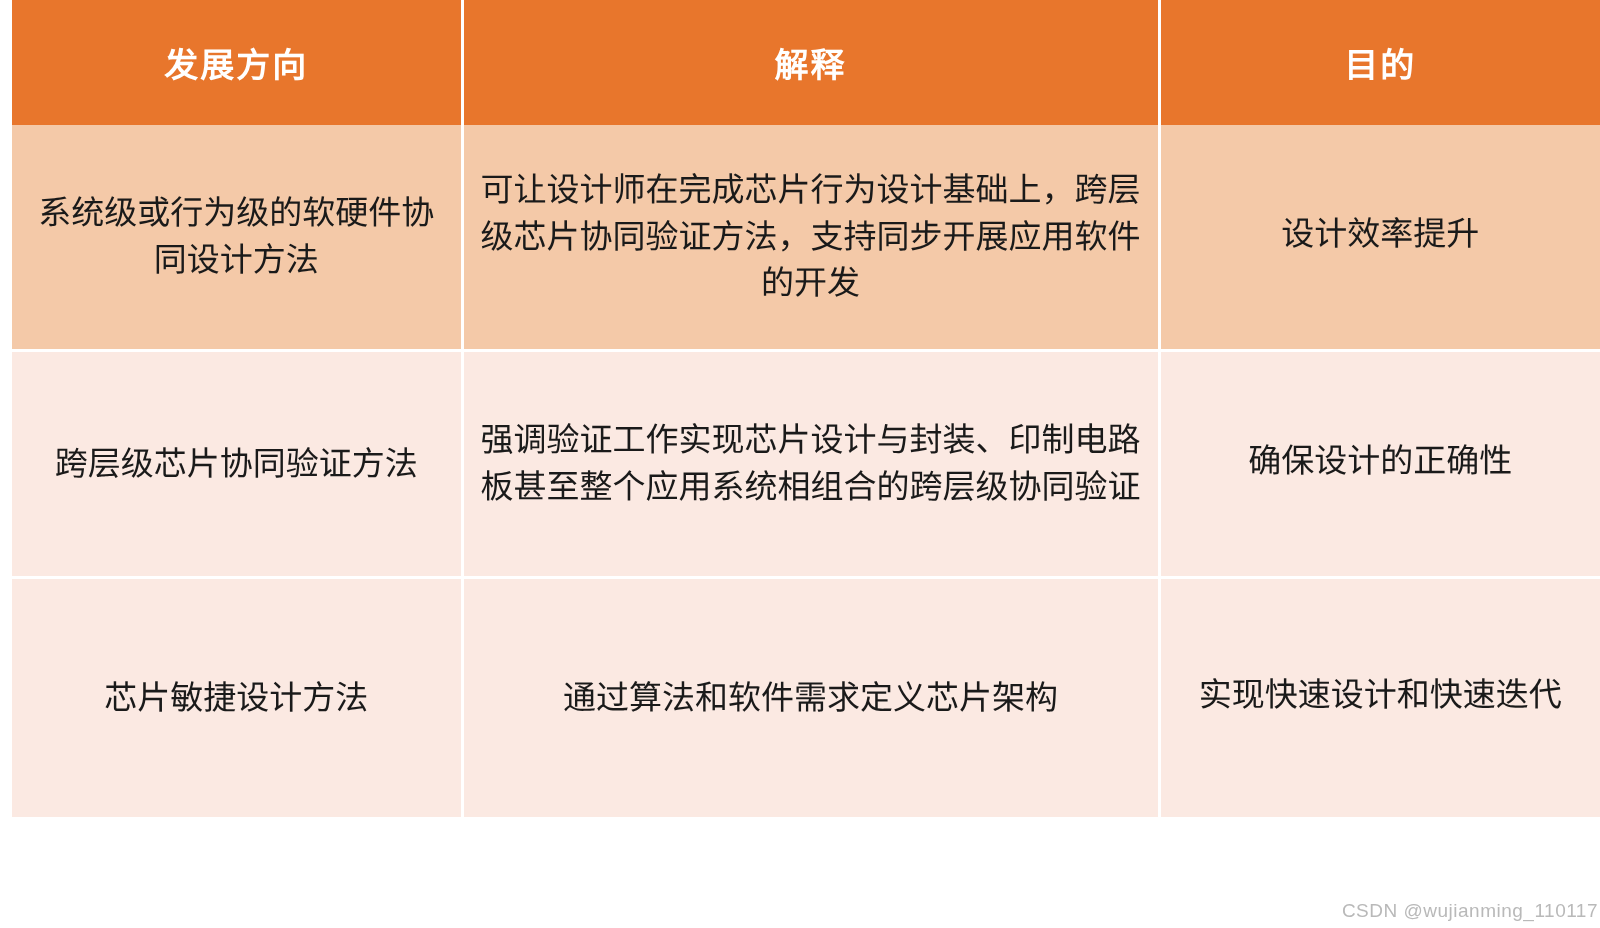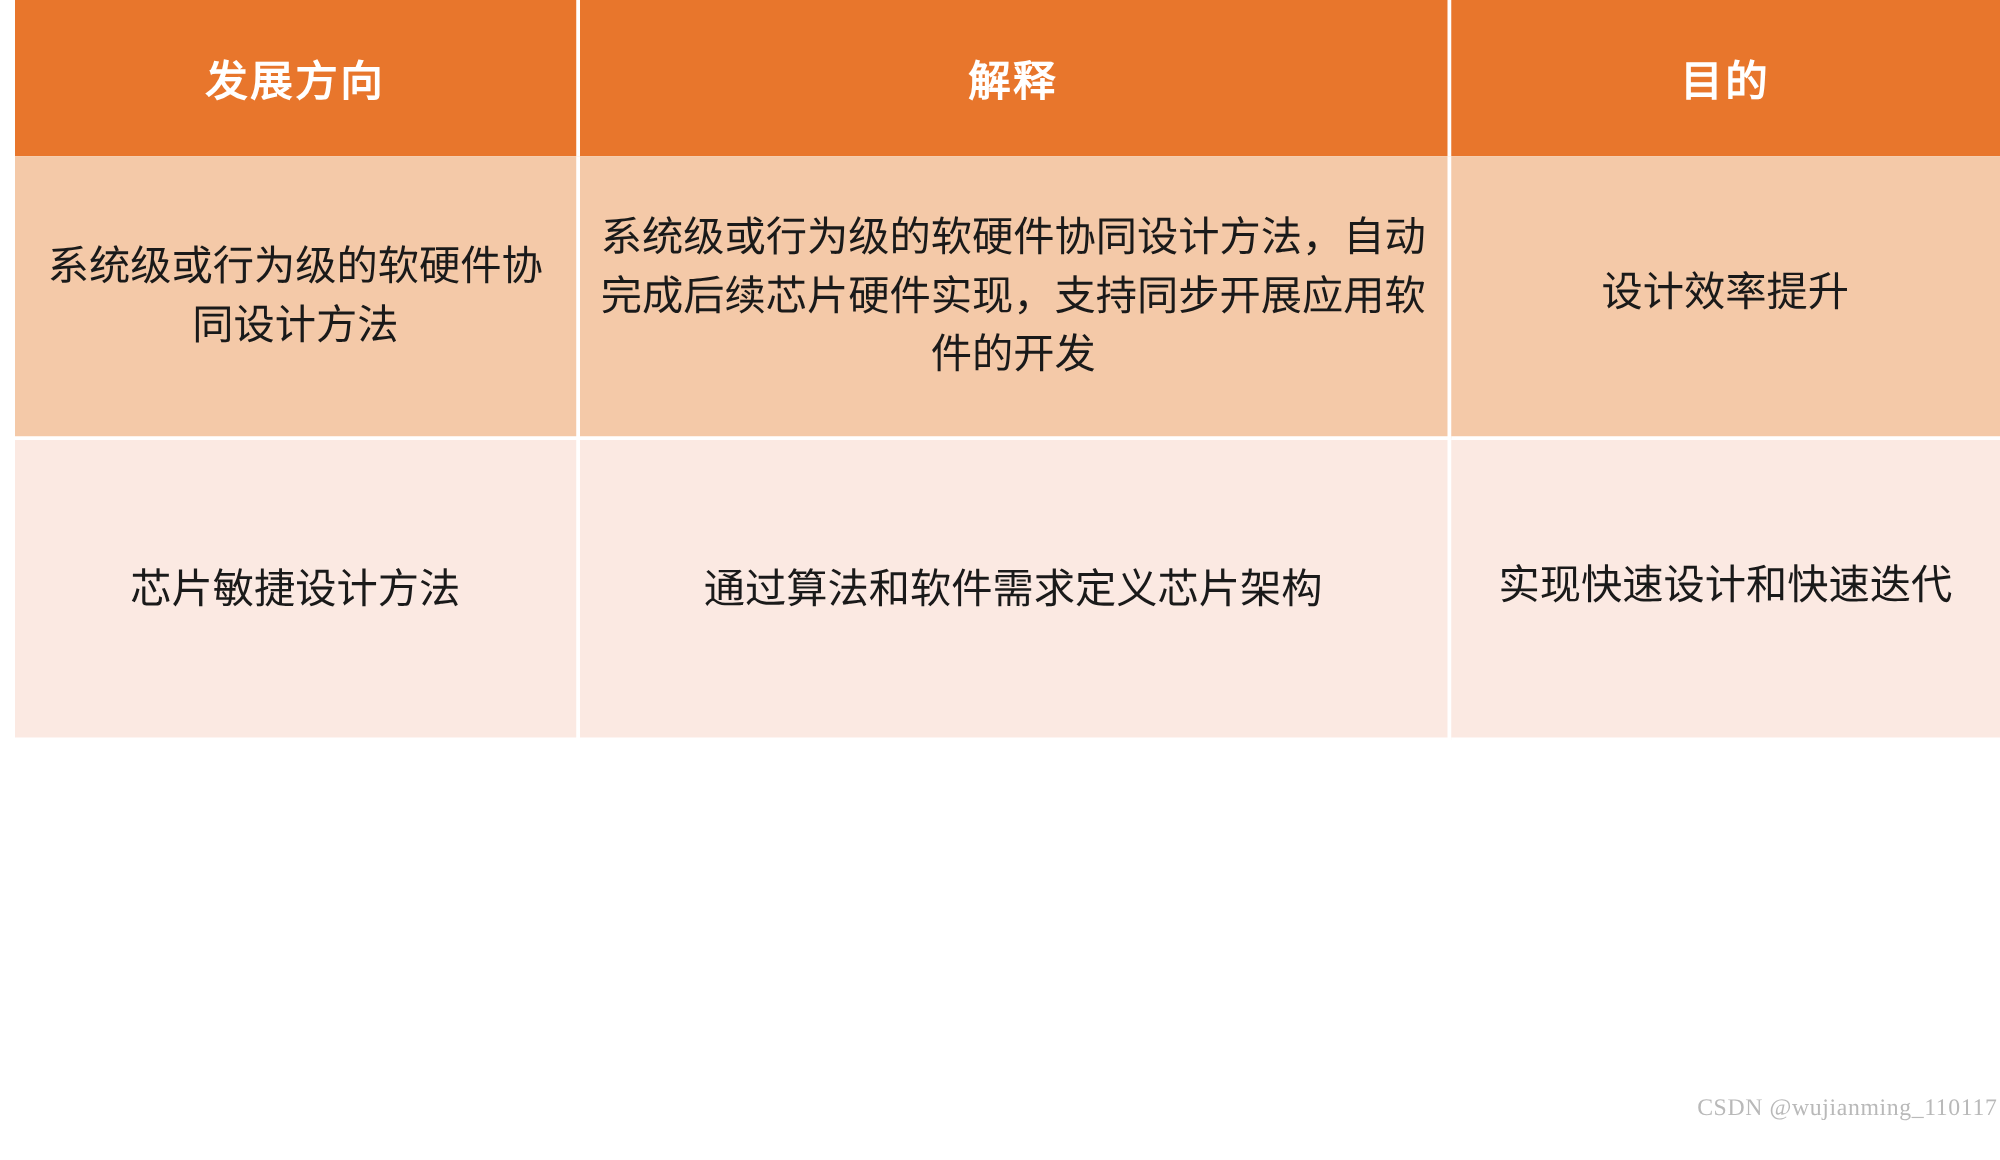--- a/index.html
+++ b/index.html
@@ -64,24 +64,24 @@
   tbody tr.row-even td { background: #fbe9e2; }
 
   tbody tr.r1 td { height: 196px; }
   tbody tr.r2 td { height: 196px; }
   tbody tr.r3 td { height: 196px; }
   tbody tr.r4 td { height: 210px; }
 
   .watermark {
     position: absolute;
     right: 14px;
-    bottom: 30px;
+    bottom: 6px;
     font-size: 19px;
     color: #b9b9b9;
-    font-family: Liberation Serif, serif;
+    font-family: Liberation Sans, sans-serif;
     letter-spacing: 0.5px;
   }
 </style>
 </head>
 <body>
 
 <div class="table-wrap">
   <table class="dev-table">
     <colgroup>
       <col class="c1">
@@ -91,22 +91,27 @@
     <thead>
       <tr>
         <th>发展方向</th>
         <th>解释</th>
         <th>目的</th>
       </tr>
     </thead>
     <tbody>
       <tr class="row-odd r1">
         <td>系统级或行为级的软硬件协同设计方法</td>
-        <td>系统级或行为级的软硬件协同设计方法，自动完成后续芯片硬件实现，支持同步开展应用软件的开发</td>
+        <td>可让设计师在完成芯片行为设计基础上，跨层级芯片协同验证方法，支持同步开展应用软件的开发</td>
         <td>设计效率提升</td>
+      </tr>
+      <tr class="row-even r2">
+        <td>跨层级芯片协同验证方法</td>
+        <td>强调验证工作实现芯片设计与封装、印制电路板甚至整个应用系统相组合的跨层级协同验证</td>
+        <td>确保设计的正确性</td>
       </tr>
       <tr class="row-even r4">
         <td>芯片敏捷设计方法</td>
         <td>通过算法和软件需求定义芯片架构</td>
         <td>实现快速设计和快速迭代</td>
       </tr>
     </tbody>
   </table>
   <div class="watermark">CSDN @wujianming_110117</div>
 </div>

